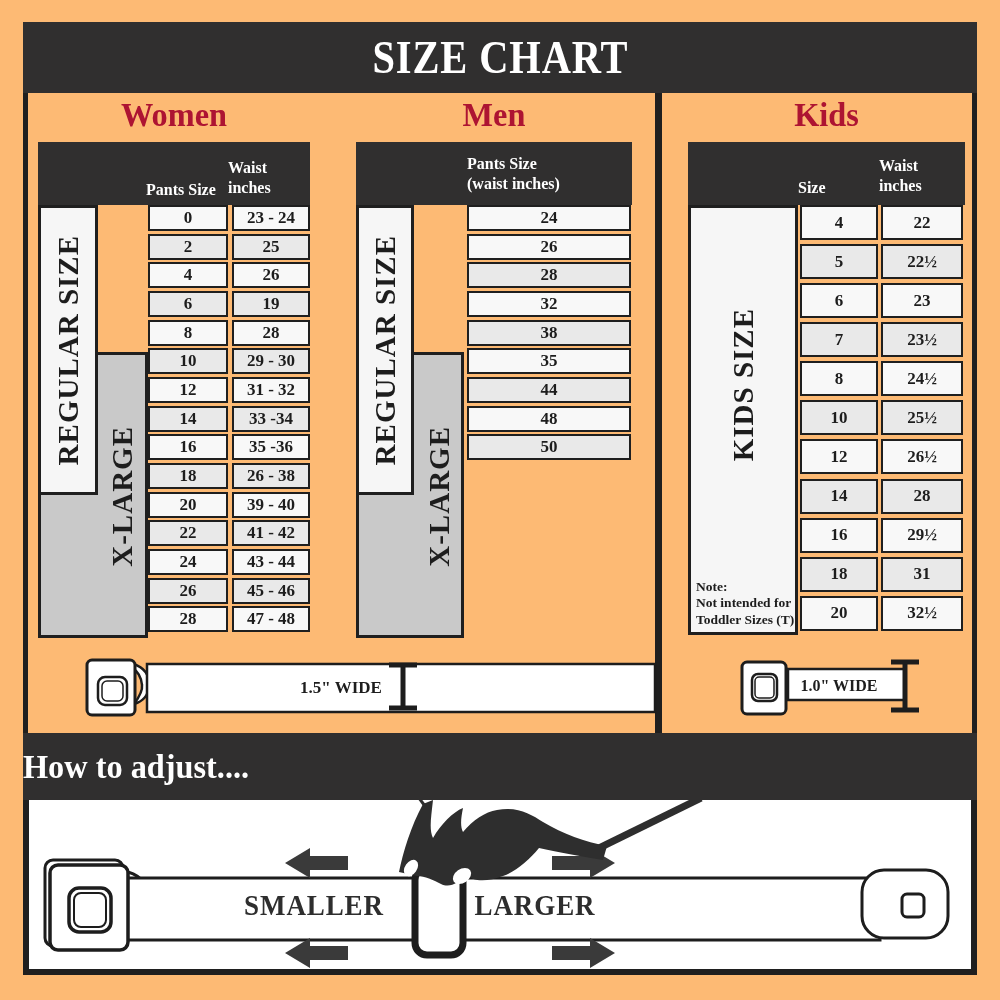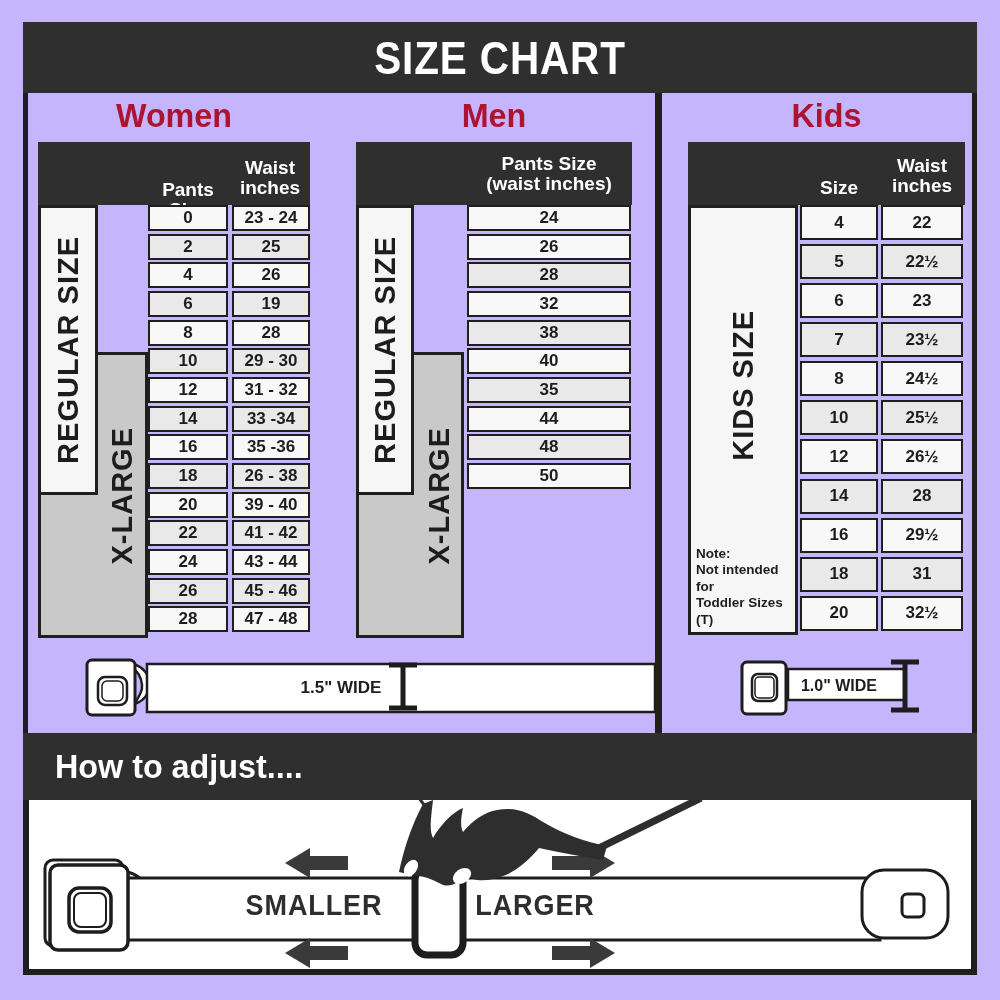--- a/index.html
+++ b/index.html
@@ -1,27 +1,27 @@
 <!DOCTYPE html>
 <html><head>
 <meta charset="utf-8">
 <style>
   * { box-sizing: border-box; margin: 0; padding: 0; }
   html,body { width:1000px; height:1000px; background:#fff;
     font-family:"Liberation Sans","DejaVu Sans",sans-serif; }
-  .page { position:relative; width:1000px; height:1000px; background:#c4b5fd; overflow:hidden; }
+  .page { position:relative; width:1000px; height:1000px; background:#fdba74; overflow:hidden;font-family:Liberation Serif, serif; }
   .abs { position:absolute; }
   .banner { background:#302f2f; color:#fff; display:flex; align-items:center; justify-content:center; }
-  .banner-left { justify-content:flex-start; padding-left:32px; }
+  .banner-left { justify-content:flex-start; }
   .big-title { font-size:46px; font-weight:bold; letter-spacing:1px; transform:scaleX(0.88); white-space:nowrap; }
   .howto-title { font-size:34px; font-weight:bold; transform:scaleX(0.95); transform-origin:left center; white-space:nowrap; }
   .sec-title { color:#ad1432; font-size:34px; font-weight:bold; display:flex; align-items:center; justify-content:center; transform:scaleX(0.95); }
   .vline { background:#1f1f1f; }
   .thead { background:#302f2f; }
-  .hlabel { position:absolute; color:#fff; font-size:19px; font-weight:bold; text-align:center; line-height:20px; }
+  .hlabel { position:absolute; color:#fff; font-size:16px; font-weight:bold; text-align:left; line-height:20px; }
   .blockW { background:#f6f6f6; border:3px solid #1f1f1f; display:flex; align-items:center; justify-content:center; }
   .grayU { background:#c9c9c9; border-top:3px solid #1f1f1f; border-right:3px solid #1f1f1f; }
   .grayL { background:#c9c9c9; border-left:3px solid #1f1f1f; border-right:3px solid #1f1f1f; border-bottom:3px solid #1f1f1f; }
   .vtext { writing-mode:vertical-rl; transform:rotate(180deg); font-weight:bold; font-size:29px;
     color:#1d1d1d; letter-spacing:1px; white-space:nowrap; }
   .vcenter { display:flex; align-items:center; justify-content:center; }
   .trows { position:absolute; display:flex; flex-direction:column; }
   .trow { display:flex; gap:4px; }
   .trow-a { flex:0 0 28.67px; }
   .trow-k { flex:0 0 39.09px; }
@@ -180,23 +180,20 @@
       <div class="trow trow-a">
         <div class="cell cell-a c164">32</div>
       </div>
 
 
 
       <div class="trow trow-a">
         <div class="cell cell-a c164">38</div>
       </div>
 
-      <div class="trow trow-a">
-        <div class="cell cell-a c164">40</div>
-      </div>
 
       <div class="trow trow-a">
         <div class="cell cell-a c164">35</div>
       </div>
 
       <div class="trow trow-a">
         <div class="cell cell-a c164">44</div>
       </div>
 
 

